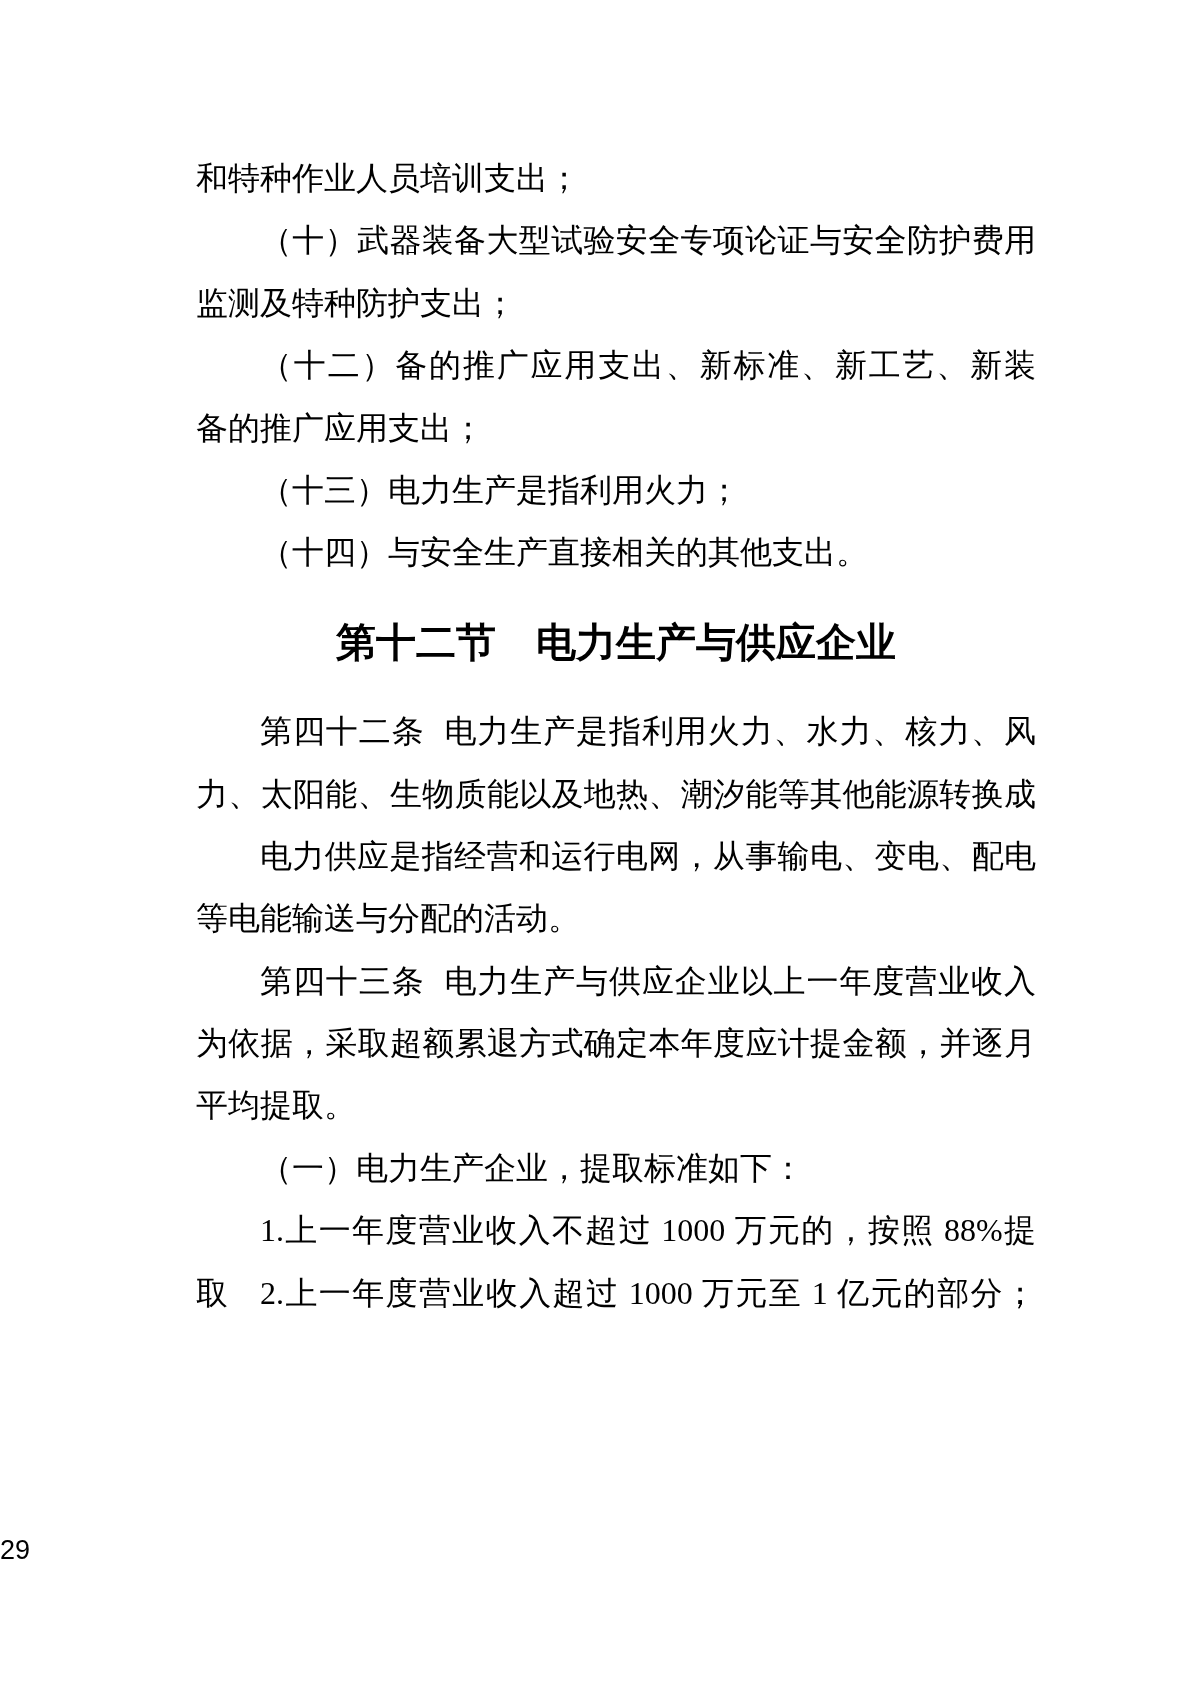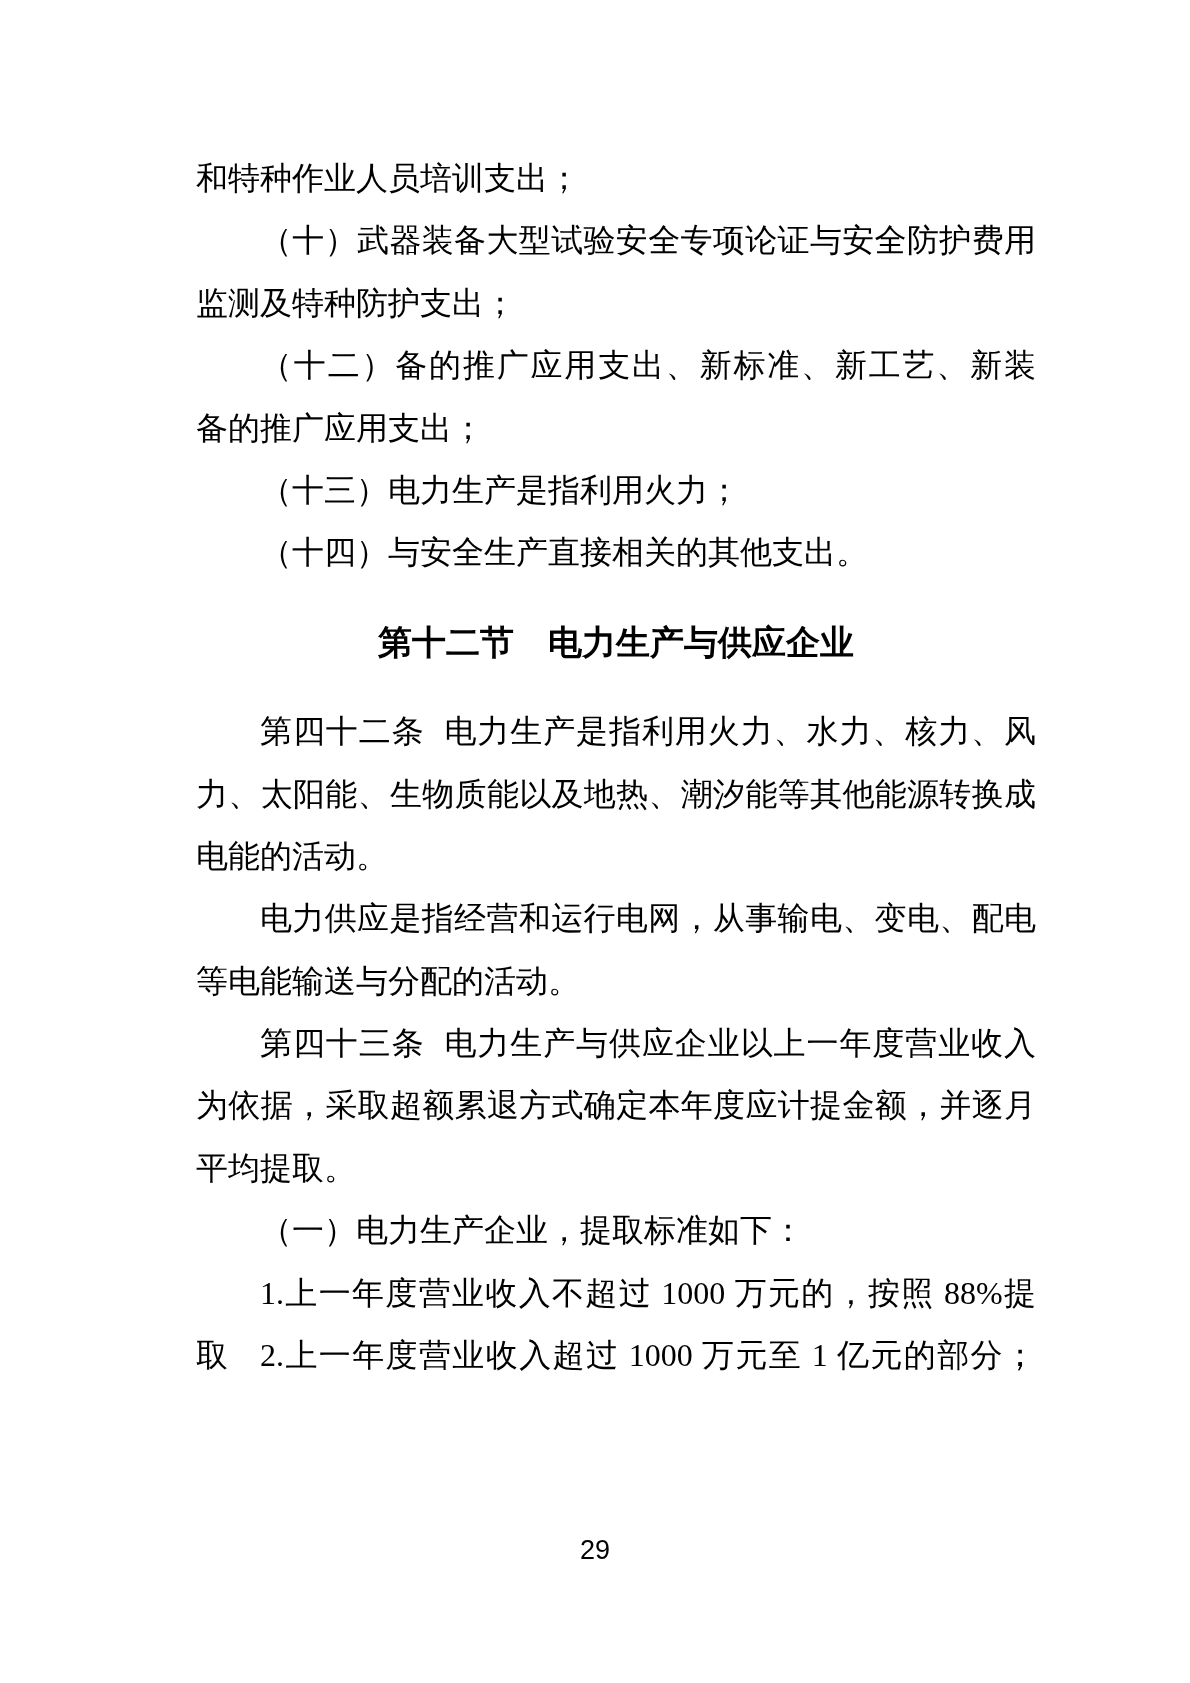--- a/index.html
+++ b/index.html
@@ -34,36 +34,35 @@
     text-indent: 64px;
   }
   .line.justify {
     white-space: normal;
     text-align: justify;
     text-align-last: justify;
   }
   .line.heading {
     font-family: "Liberation Sans", "DejaVu Sans", sans-serif;
     font-weight: bold;
-    font-size: 34px;
+    font-size: 40px;
     text-align: center;
     text-indent: 0;
     margin: 27px 0;
   }
   .lead {
     font-family: "Liberation Sans", "DejaVu Sans", sans-serif;
     font-weight: normal;
     margin-right: 0.62em;
   }
   .page-number {
     position: absolute;
     top: 1532px;
     left: 0;
     width: 100%;
-    text-align: center;
     font-family: "Liberation Sans", "DejaVu Sans", sans-serif;
     font-size: 27px;
     line-height: 36px;
     color: #000000;
   }
 </style>
 </head>
 <body>
 
 <div class="page">
@@ -71,21 +70,20 @@
       <div class="line">和特种作业人员培训支出；</div>
       <div class="line indent justify">（十）武器装备大型试验安全专项论证与安全防护费用</div>
       <div class="line">监测及特种防护支出；</div>
       <div class="line indent justify">（十二）备的推广应用支出、新标准、新工艺、新装</div>
       <div class="line">备的推广应用支出；</div>
       <div class="line indent">（十三）电力生产是指利用火力；</div>
       <div class="line indent">（十四）与安全生产直接相关的其他支出。</div>
       <div class="line heading">第十二节　电力生产与供应企业</div>
       <div class="line indent justify"><span class="lead">第四十二条</span><span>电力生产是指利用火力、水力、核力、风</span></div>
       <div class="line justify">力、太阳能、生物质能以及地热、潮汐能等其他能源转换成</div>
-      <div class="line">电能的活动。</div>
       <div class="line indent justify">电力供应是指经营和运行电网，从事输电、变电、配电</div>
       <div class="line">等电能输送与分配的活动。</div>
       <div class="line indent justify"><span class="lead">第四十三条</span><span>电力生产与供应企业以上一年度营业收入</span></div>
       <div class="line justify">为依据，采取超额累退方式确定本年度应计提金额，并逐月</div>
       <div class="line">平均提取。</div>
       <div class="line indent">（一）电力生产企业，提取标准如下：</div>
       <div class="line indent justify">1.上一年度营业收入不超过 1000 万元的，按照 88%提取；</div>
       <div class="line indent justify">2.上一年度营业收入超过 1000 万元至 1 亿元的部分，</div>
     </div>
   <div class="page-number">29</div>

